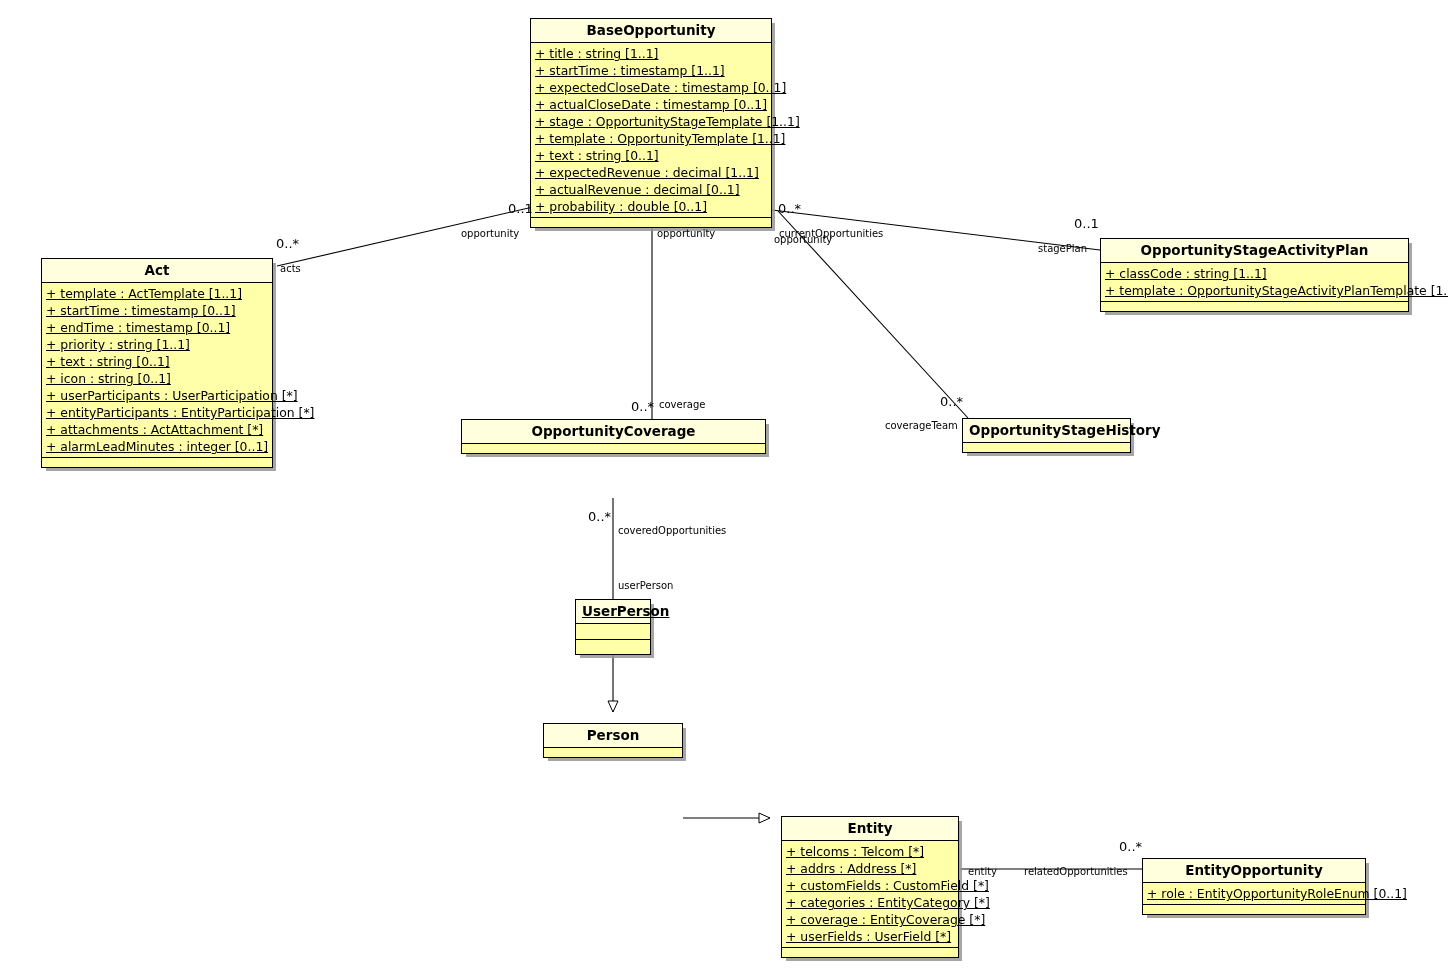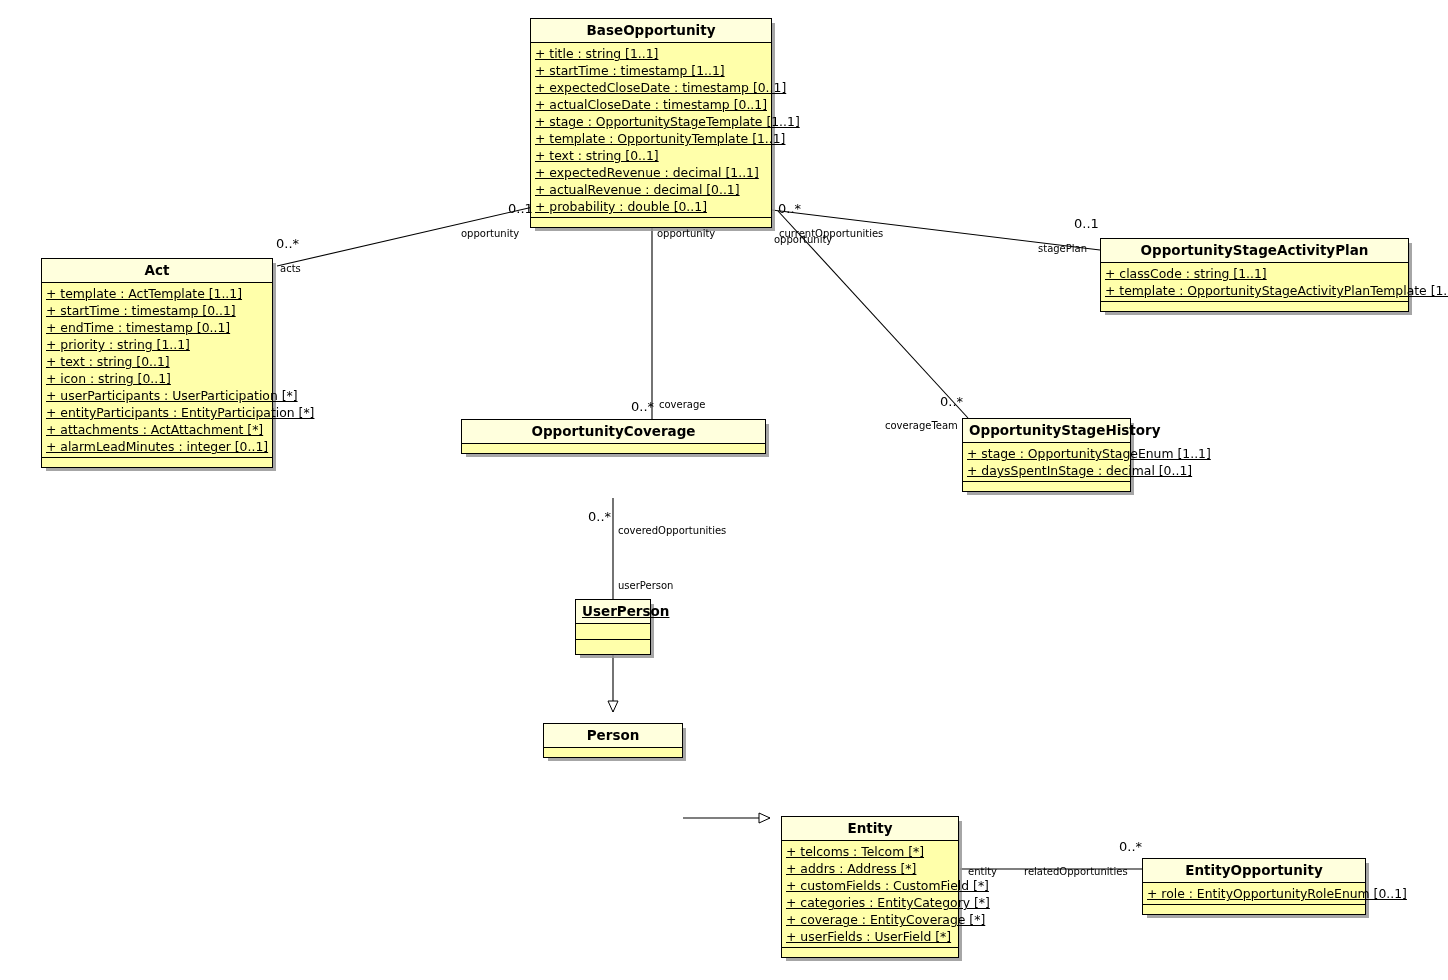--- a/index.html
+++ b/index.html
@@ -159,24 +159,20 @@
     <div class="uml-title">
       <span>OpportunityCoverage</span>
     </div>
     <div class="uml-ops"></div>
   </div>
 
   <div class="uml-class" style="left:962px; top:418px; width:169px;">
     <div class="uml-title">
       <span>OpportunityStageHistory</span>
     </div>
-    <div class="uml-attrs">
-      <div class="uml-attr">+ stage : OpportunityStageEnum [1..1]</div>
-      <div class="uml-attr">+ daysSpentInStage : decimal [0..1]</div>
-    </div>
     <div class="uml-ops"></div>
   </div>
 
   <div class="uml-class" style="left:575px; top:599px; width:76px;">
     <div class="uml-title underline">
       <span>UserPerson</span>
     </div>
     <div class="uml-attrs empty"></div>
     <div class="uml-ops" style="min-height:14px;"></div>
   </div>

